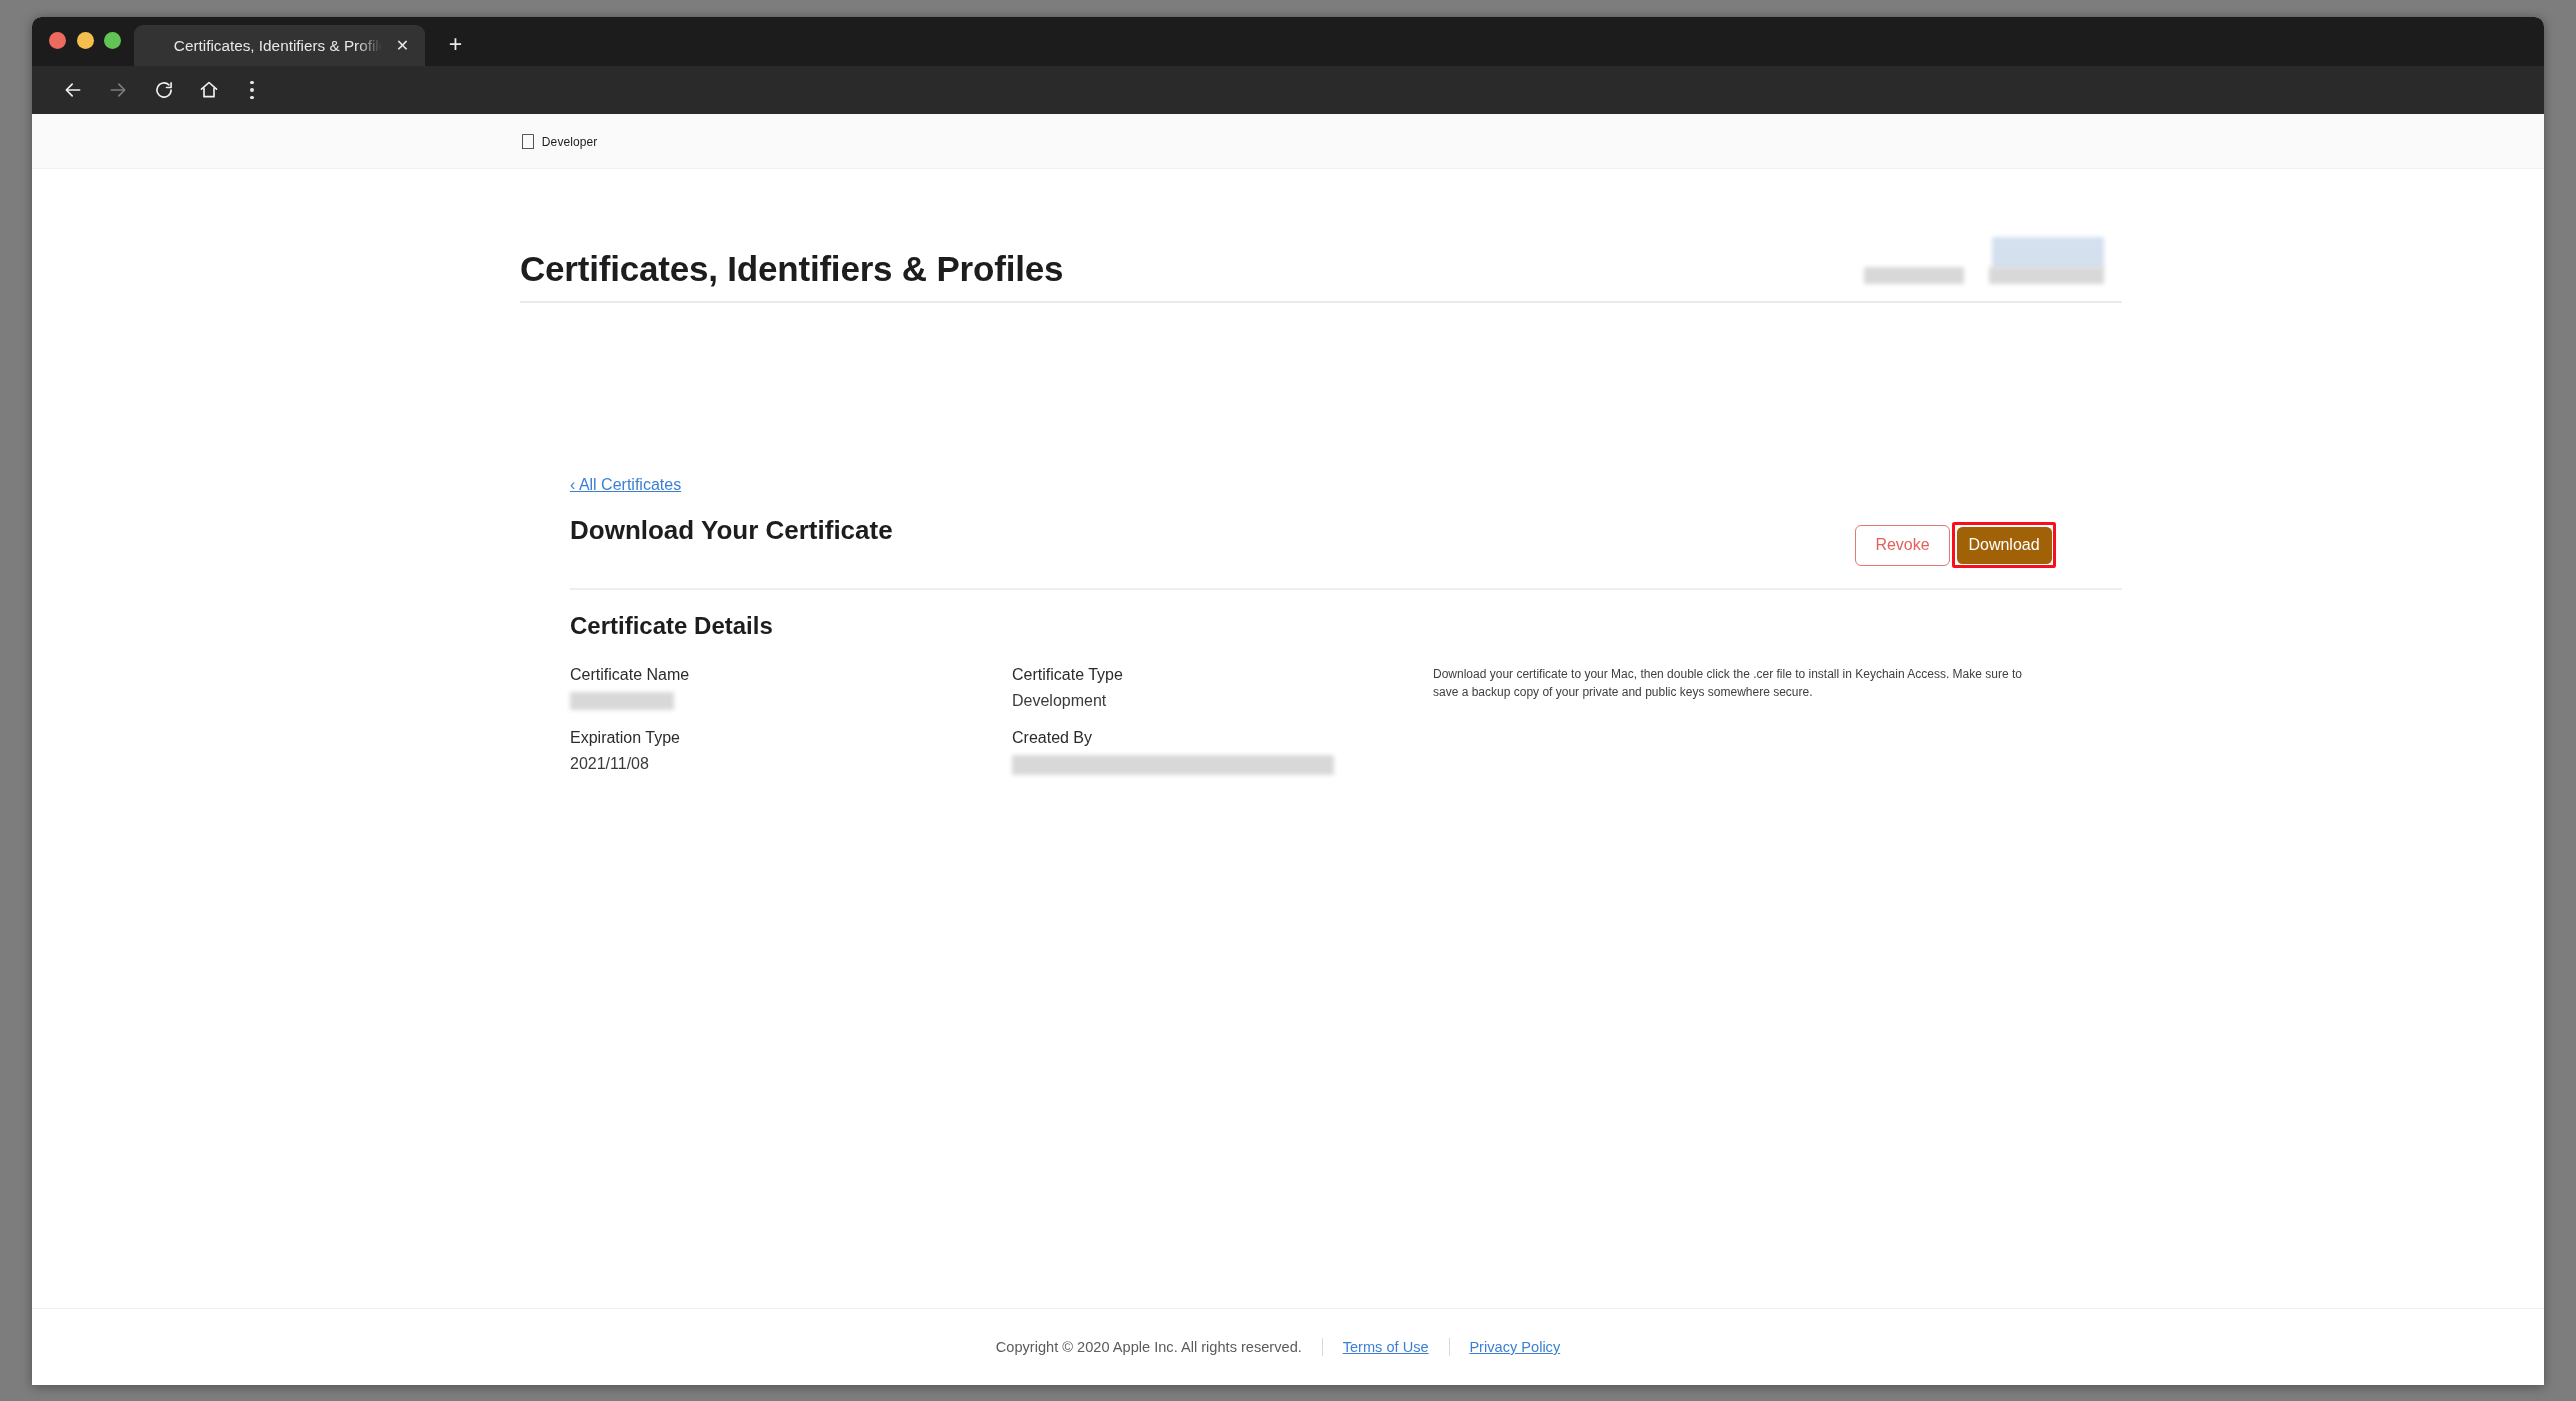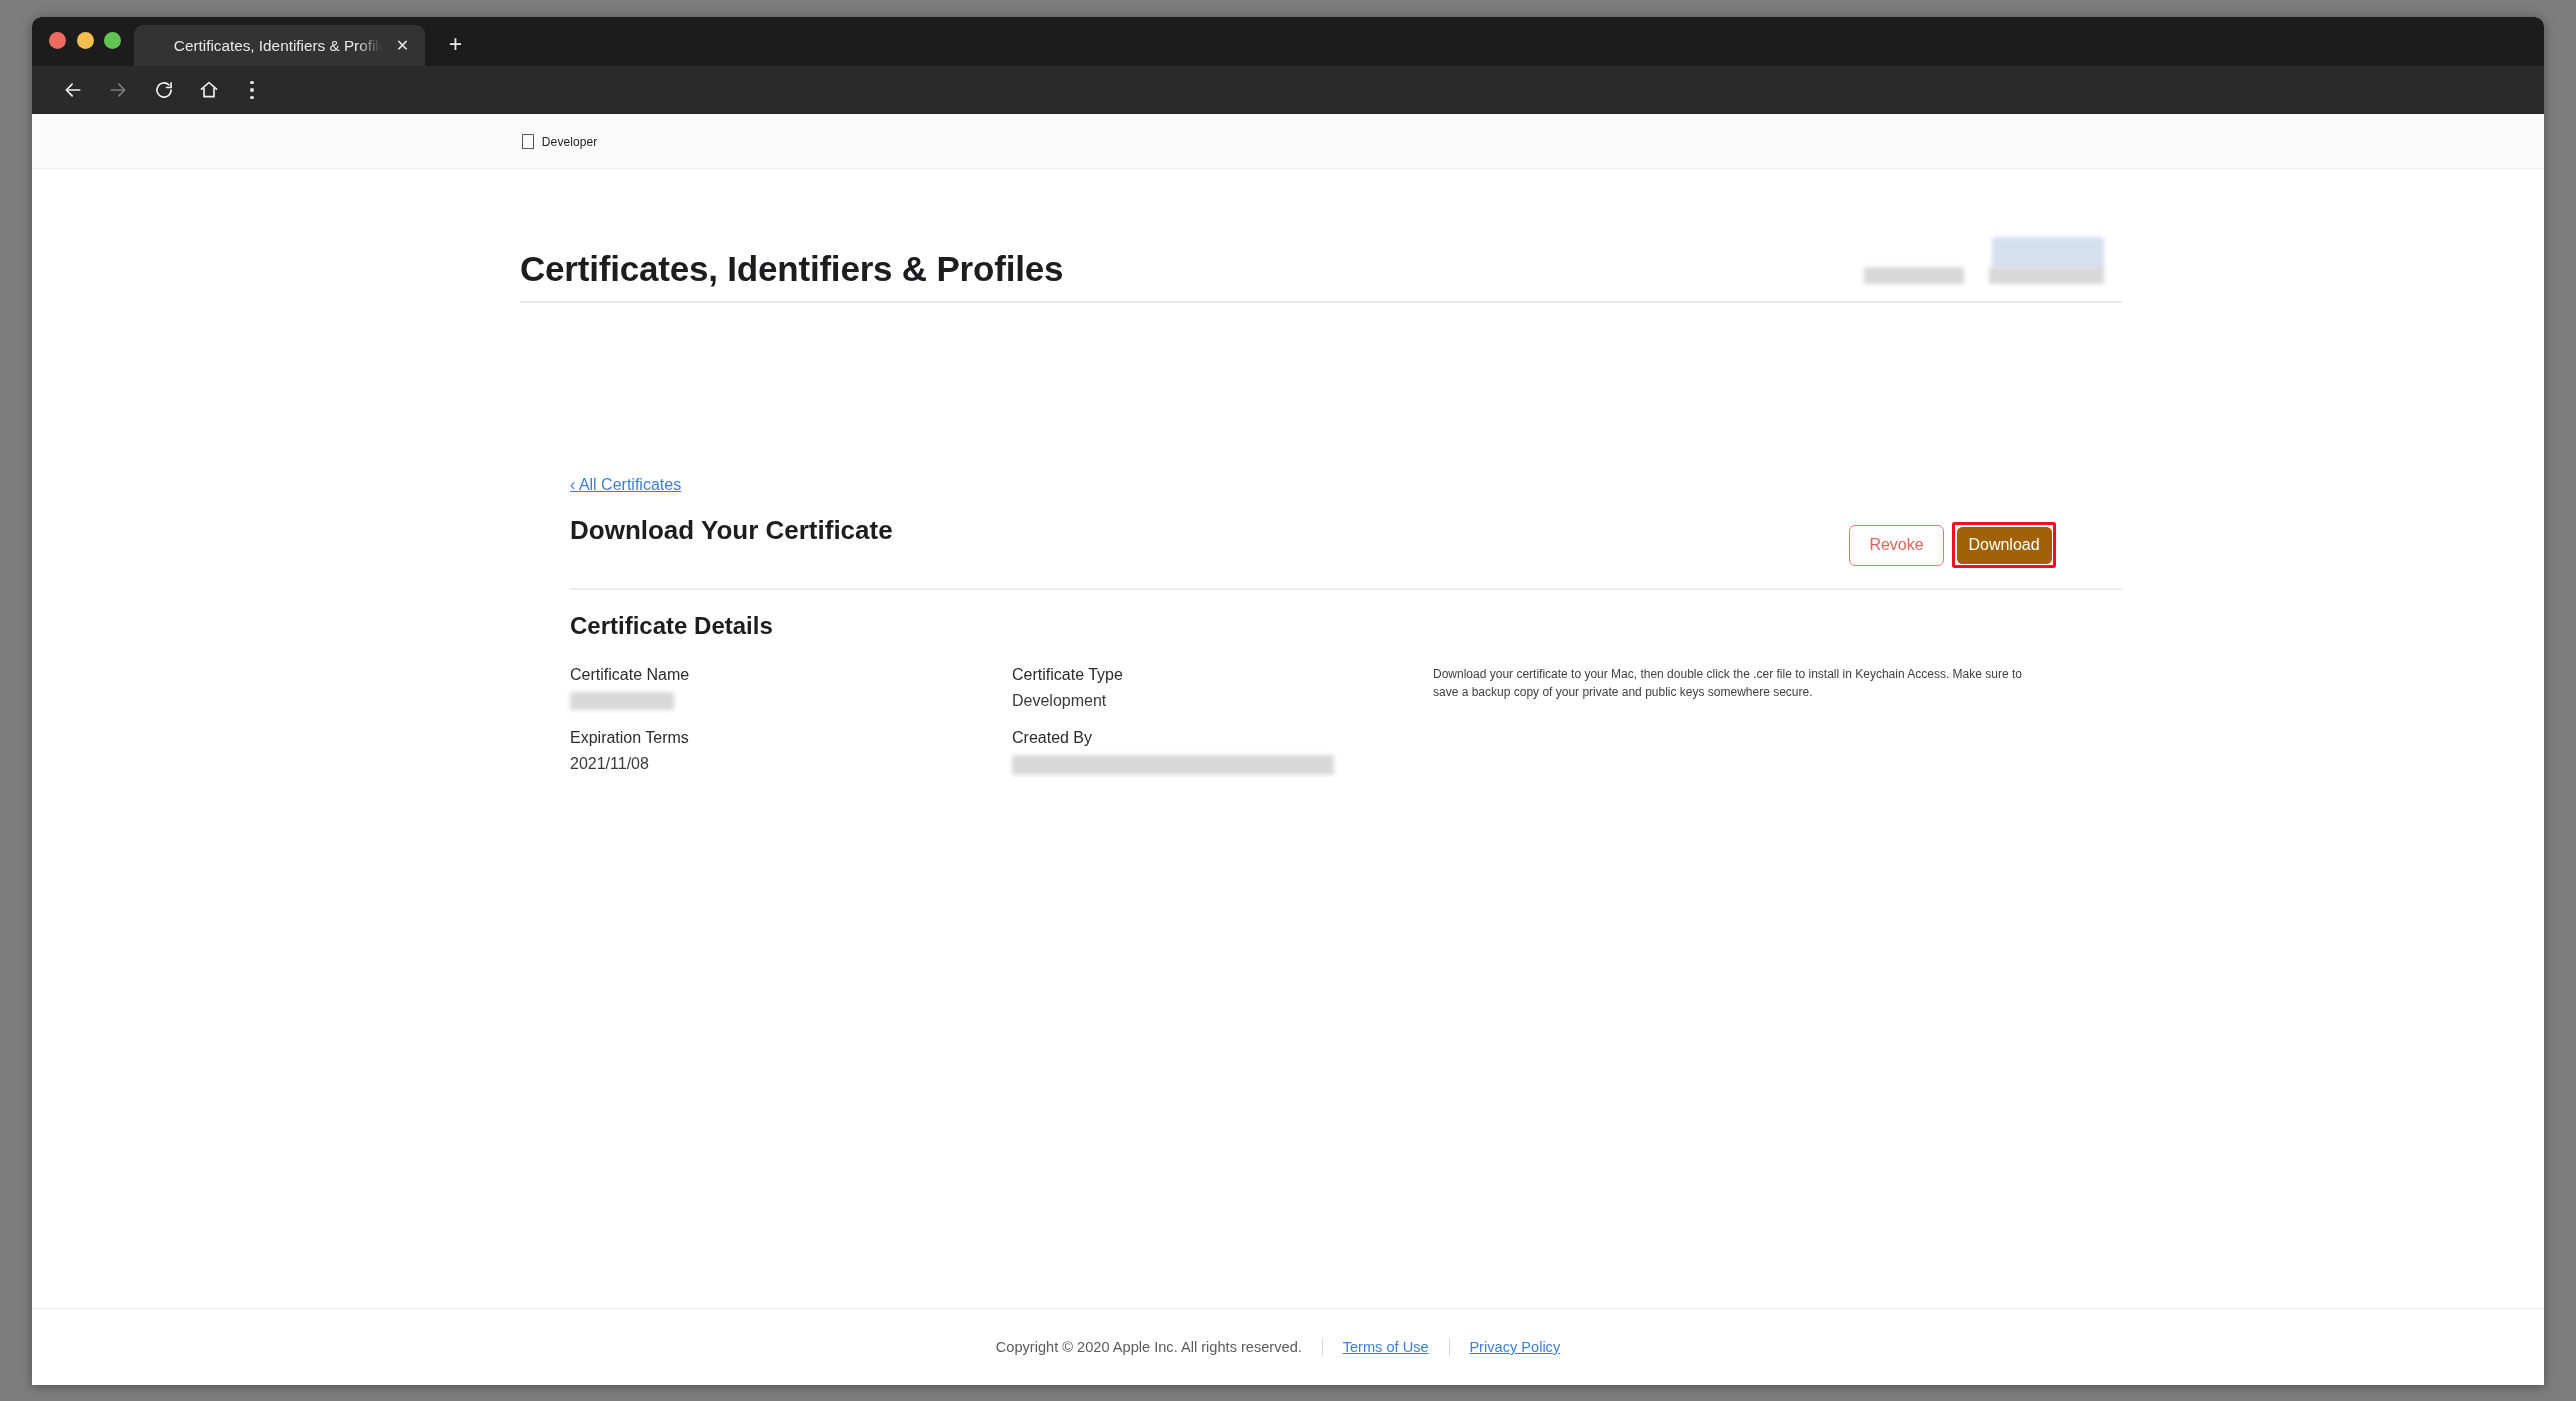--- a/index.html
+++ b/index.html
@@ -172,21 +172,21 @@
     position: absolute; left: 538px; top: 307px;
     font-size: 16px; color: #3b7fd4;
   }
   .section-title {
     position: absolute; left: 538px; top: 346px;
     font-size: 26px; font-weight: bold; color: #1d1d1f;
   }
 
   #action-buttons {
     position: absolute; right: 488px; top: 353px;
-    display: flex; align-items: center; gap: 8px;
+    display: flex; align-items: center; gap: 2px;
   }
   .btn {
     font-size: 16px;
     border-radius: 6.1px;
     display: flex; align-items: center; justify-content: center;
     line-height: 1;
   }
   .btn-revoke {
     width: 95px; height: 41px;
     border: 1.5px solid #e4776f;
@@ -344,21 +344,21 @@
         <div class="field-label">Certificate Name</div>
         <div class="redaction" id="cert-name-redaction"></div>
       </div>
 
       <div class="field" id="field-cert-type">
         <div class="field-label">Certificate Type</div>
         <div class="field-value">Development</div>
       </div>
 
       <div class="field" id="field-expiration">
-        <div class="field-label">Expiration Terms</div>
+        <div class="field-label">Expiration Type</div>
         <div class="field-value">2021/11/08</div>
       </div>
 
       <div class="field" id="field-created-by">
         <div class="field-label">Created By</div>
         <div class="redaction" id="created-by-redaction"></div>
       </div>
 
       <div class="help-text">Download your certificate to your Mac, then double click the .cer file to install in Keychain Access. Make sure to save a backup copy of your private and public keys somewhere secure.</div>
 

